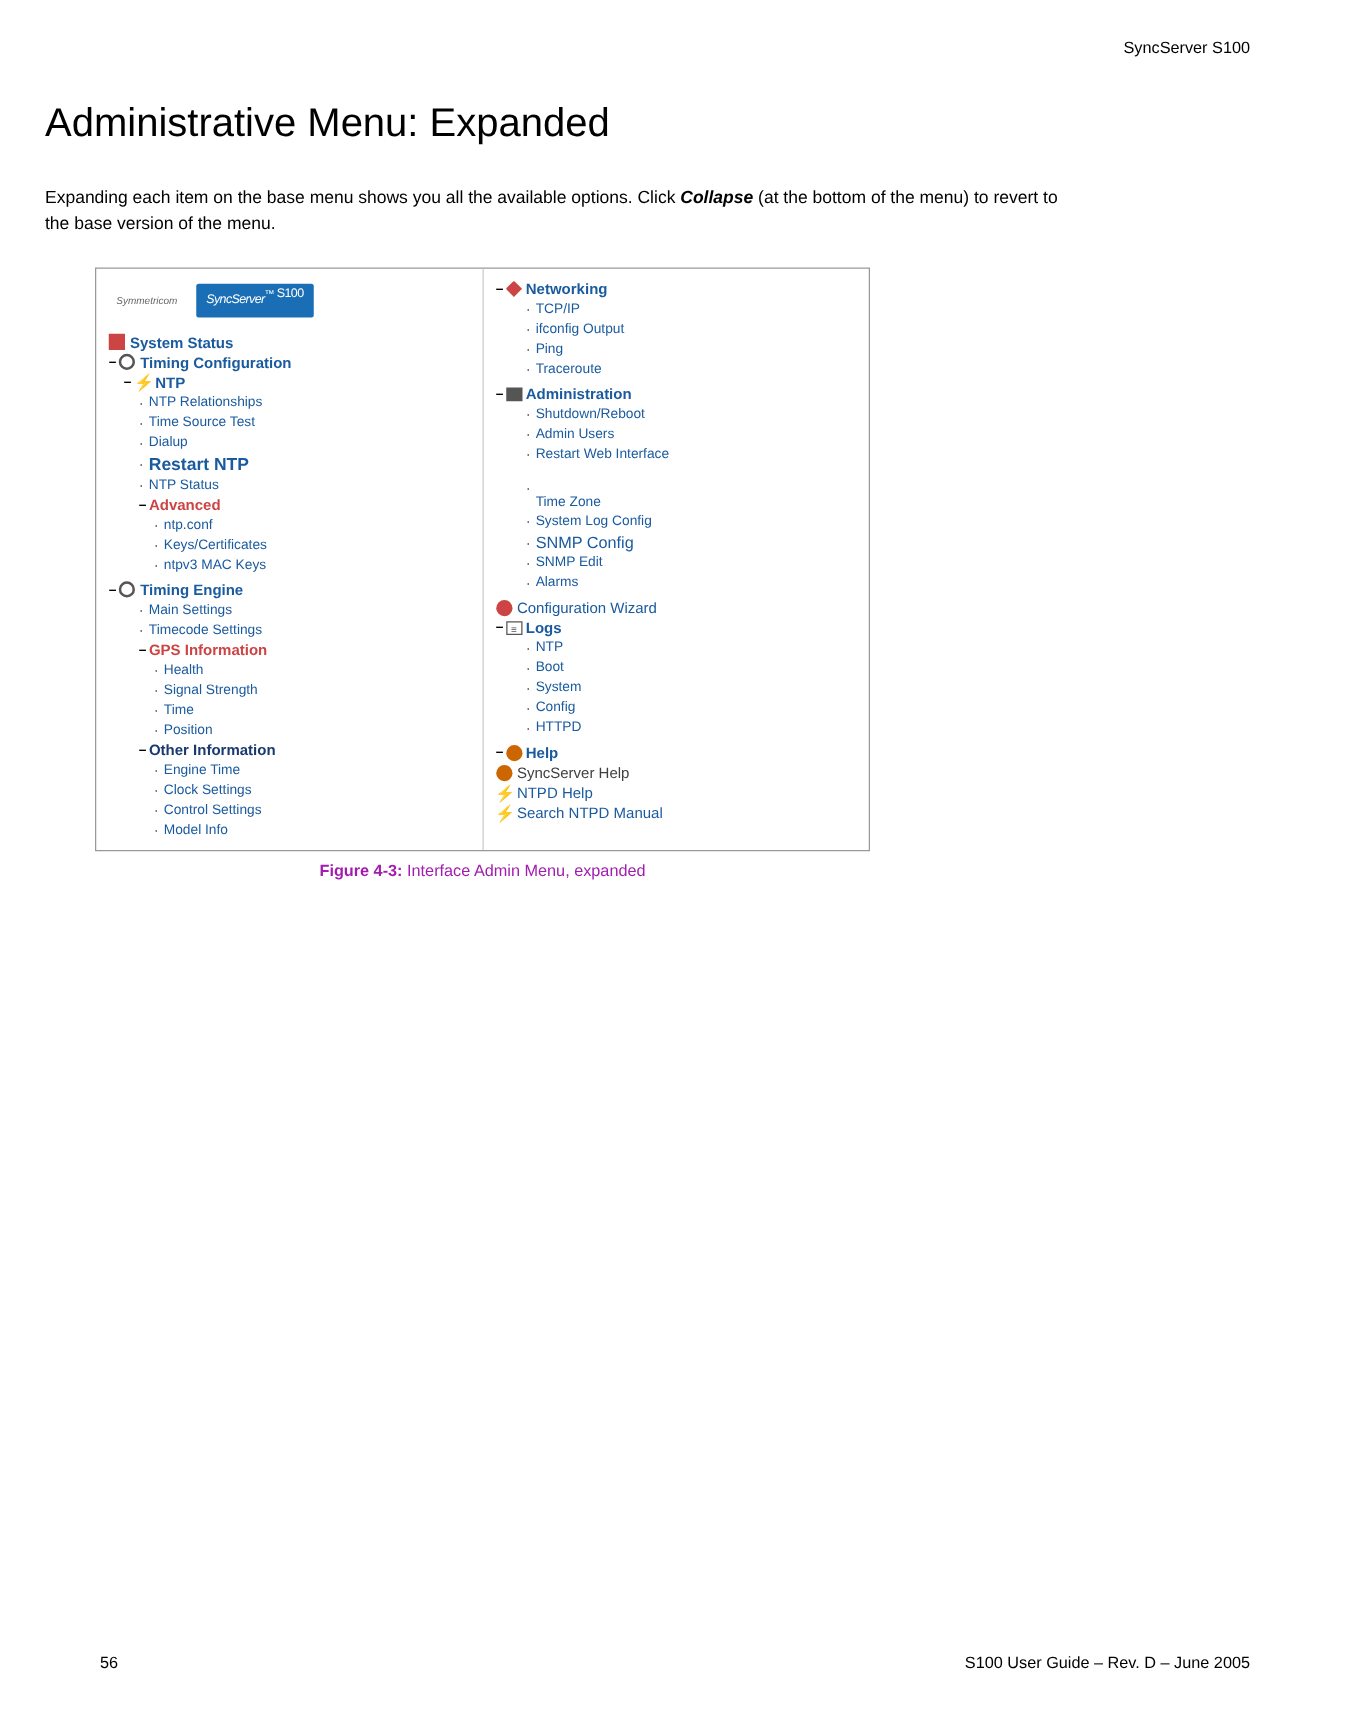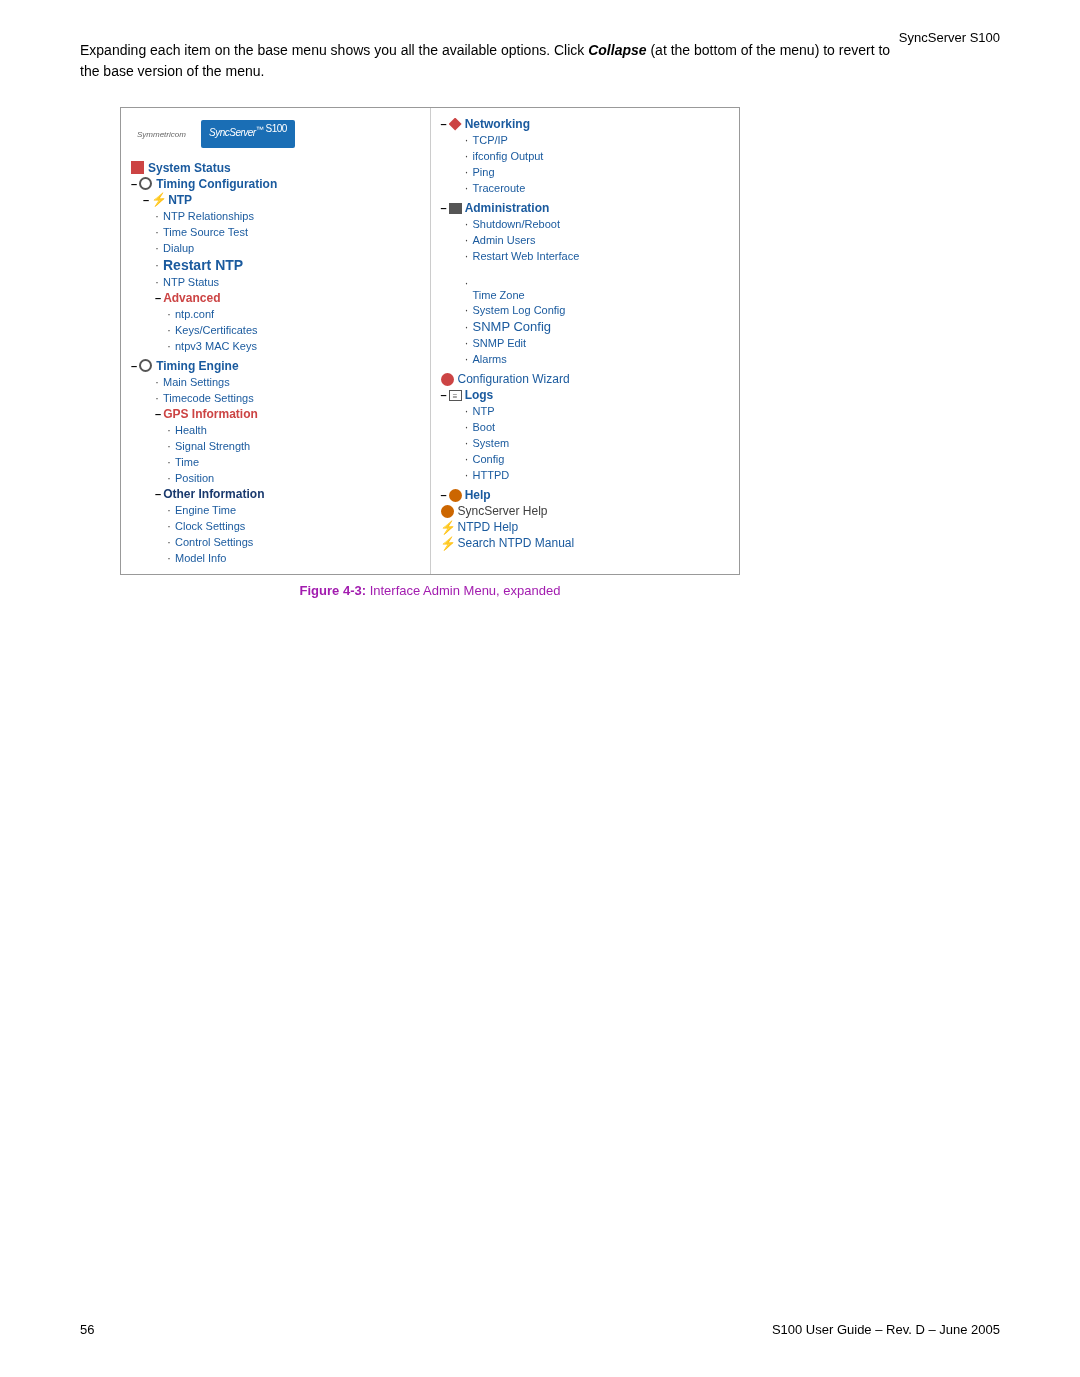--- a/index.html
+++ b/index.html
@@ -7,21 +7,21 @@
       background: #ffffff;
       font-family: Arial, Helvetica, sans-serif;
       font-size: 14px;
       color: #000000;
       width: 1080px;
       min-height: 1377px;
       position: relative;
     }
 
     .page-container {
-      padding: 40px 80px 60px 80px;
+      padding: 40px 80px 60px 36px;
     }
 
     .top-right-label {
       position: absolute;
       top: 30px;
       right: 80px;
       font-size: 13px;
       color: #000;
     }
 
@@ -151,20 +151,21 @@
       font-style: normal;
     }
   </style>
 </head>
 <body>
 
 <div class="page-container">
 
   <div class="top-right-label">SyncServer S100</div>
 
+  <h1 class="page-title">Administrative Menu: Expanded</h1>
 
   <p class="intro-text">
     <span>Expanding each item on the base menu shows you all the available options. Click </span><strong>Collapse</strong><span> (at the bottom of the menu) to revert to the base version of the menu.</span>
   </p>
 
   <div class="menu-screenshot">
 
     <div class="menu-left">
 
       <div class="logo-area">

